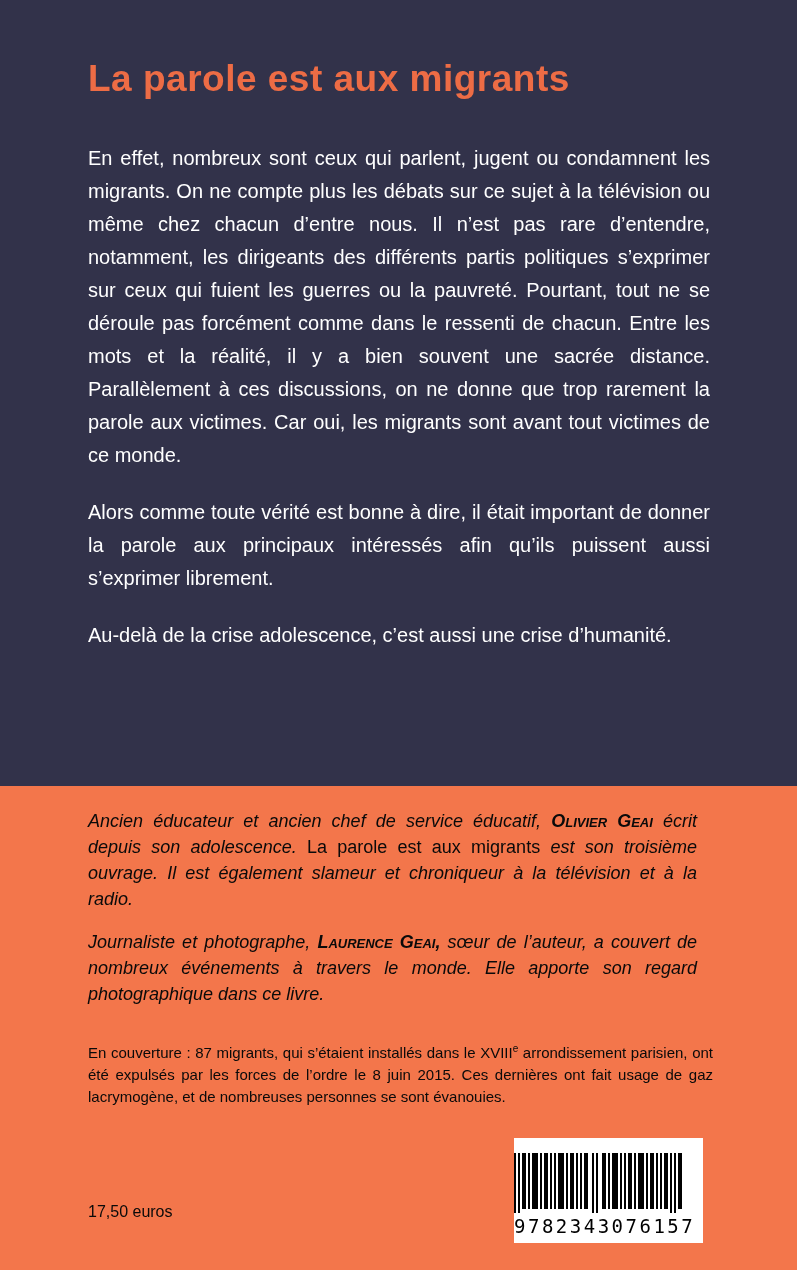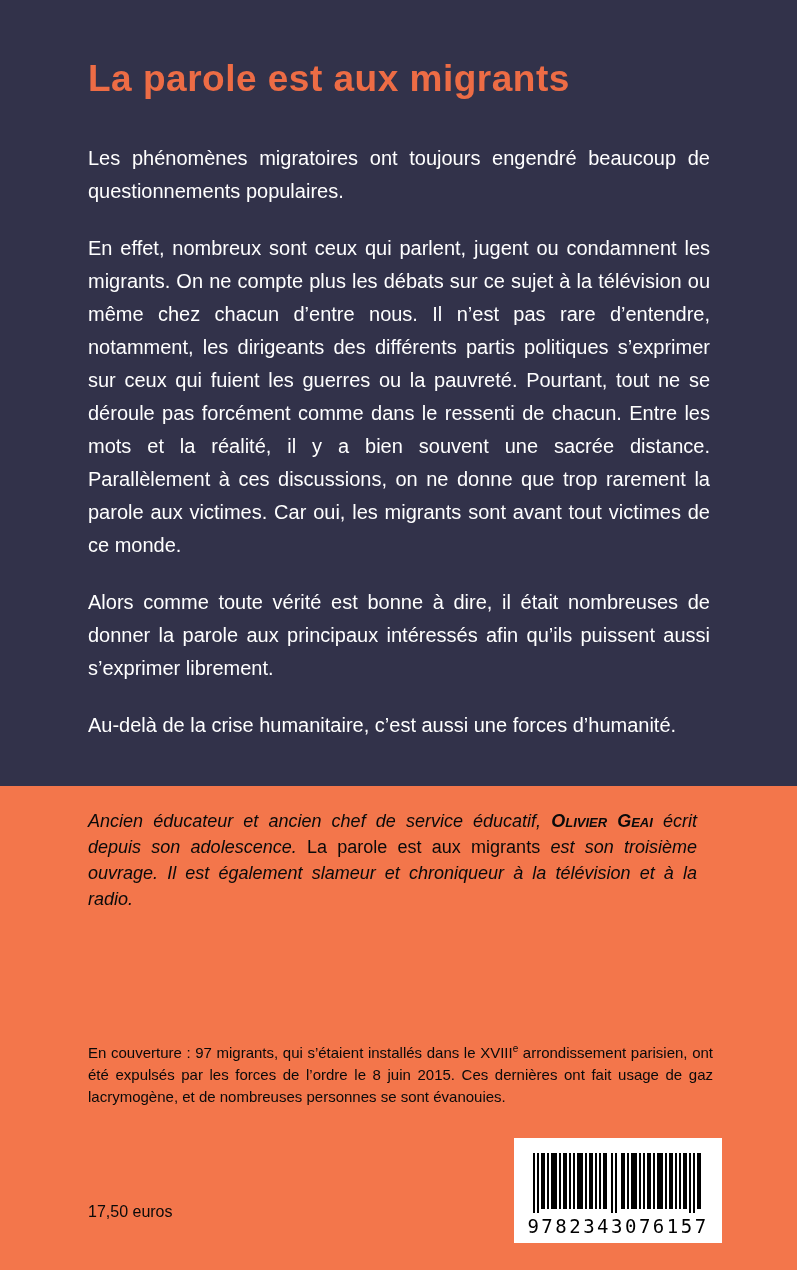--- a/index.html
+++ b/index.html
@@ -56,54 +56,54 @@
   .photo-caption sup{font-size:10px;line-height:0;}
   .isbn-line{
     position:absolute;left:88px;top:1178px;
     font-size:17px;color:var(--ink);letter-spacing:.5px;
   }
   .price-line{
     position:absolute;left:88px;top:1203px;
     font-size:16px;color:var(--ink);
   }
   .barcode-box{
-    position:absolute;left:514px;top:1138px;width:208px;height:105px;
+    position:absolute;left:514px;top:1138px;width:189px;height:105px;
     background:#ffffff;
-    display:flex;flex-direction:column;align-items:center;justify-content:flex-start;
+    display:flex;flex-direction:column;align-items:flex-start;justify-content:flex-start;
     padding-top:15px;box-sizing:border-box;
   }
   .barcode-bars{display:block;}
   .barcode-number{
     font-family:"DejaVu Sans Mono","Liberation Mono",monospace;
     font-size:19px;letter-spacing:2.5px;color:#000;
     margin-top:2px;white-space:nowrap;
   }
 </style>
 </head>
 <body>
 
 <div class="cover">
 
   <h1 class="book-title">La parole est aux migrants</h1>
 
   <div class="synopsis">
-    <p>Les phénomènes migratoires ont toujours engendré beaucoup de questionnements populaires.</p>
     <p>En effet, nombreux sont ceux qui parlent, jugent ou condamnent les migrants. On ne compte plus les débats sur ce sujet à la télévision ou même chez chacun d’entre nous. Il n’est pas rare d’entendre, notamment, les dirigeants des différents partis politiques s’exprimer sur ceux qui fuient les guerres ou la pauvreté. Pourtant, tout ne se déroule pas forcément comme dans le ressenti de chacun. Entre les mots et la réalité, il y a bien souvent une sacrée distance. Parallèlement à ces discussions, on ne donne que trop rarement la parole aux victimes. Car oui, les migrants sont avant tout victimes de ce monde.</p>
-    <p>Alors comme toute vérité est bonne à dire, il était nombreuses de donner la parole aux principaux intéressés afin qu’ils puissent aussi s’exprimer librement.</p>
-    <p>Au-delà de la crise humanitaire, c’est aussi une forces d’humanité.</p>
+    <p>Alors comme toute vérité est bonne à dire, il était important de donner la parole aux principaux intéressés afin qu’ils puissent aussi s’exprimer librement.</p>
+    <p>Au-delà de la crise adolescence, c’est aussi une crise d’humanité.</p>
   </div>
 
   <div class="orange-section">
 
     <div class="bios">
       <p><span>Ancien éducateur et ancien chef de service éducatif, </span><span class="name">Olivier Geai</span><span> écrit depuis son adolescence. </span><span class="roman">La parole est aux migrants</span><span> est son troisième ouvrage. Il est également slameur et chroniqueur à la télévision et à la radio.</span></p>
+      <p><span>Journaliste et photographe, </span><span class="name">Laurence Geai,</span><span> sœur de l’auteur, a couvert de nombreux événements à travers le monde. Elle apporte son regard photographique dans ce livre.</span></p>
     </div>
 
     <div class="photo-caption">
-      <span>En couverture : 97 migrants, qui s’étaient installés dans le XVIII</span><sup>e</sup><span> arrondissement parisien, ont été expulsés par les forces de l’ordre le 8 juin 2015. Ces dernières ont fait usage de gaz lacrymogène, et de nombreuses personnes se sont évanouies.</span>
+      <span>En couverture : 87 migrants, qui s’étaient installés dans le XVIII</span><sup>e</sup><span> arrondissement parisien, ont été expulsés par les forces de l’ordre le 8 juin 2015. Ces dernières ont fait usage de gaz lacrymogène, et de nombreuses personnes se sont évanouies.</span>
     </div>
 
   </div>
 
   <div class="price-line">17,50 euros</div>
 
   <div class="barcode-box">
     <svg class="barcode-bars" width="170" height="60" viewBox="0 0 170 60" xmlns="http://www.w3.org/2000/svg">
       <g fill="#000">
         <rect x="0" y="0" width="2" height="60"></rect>

